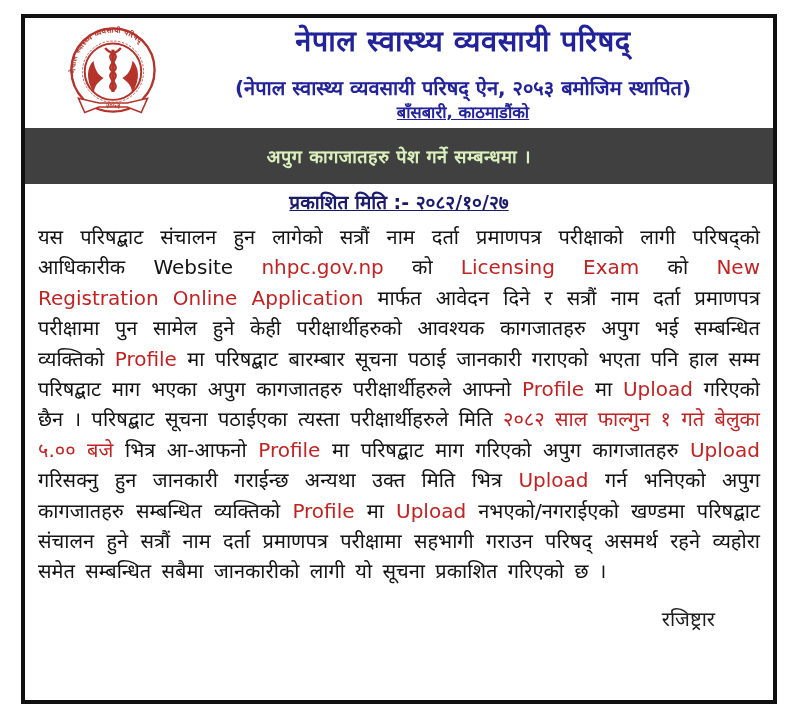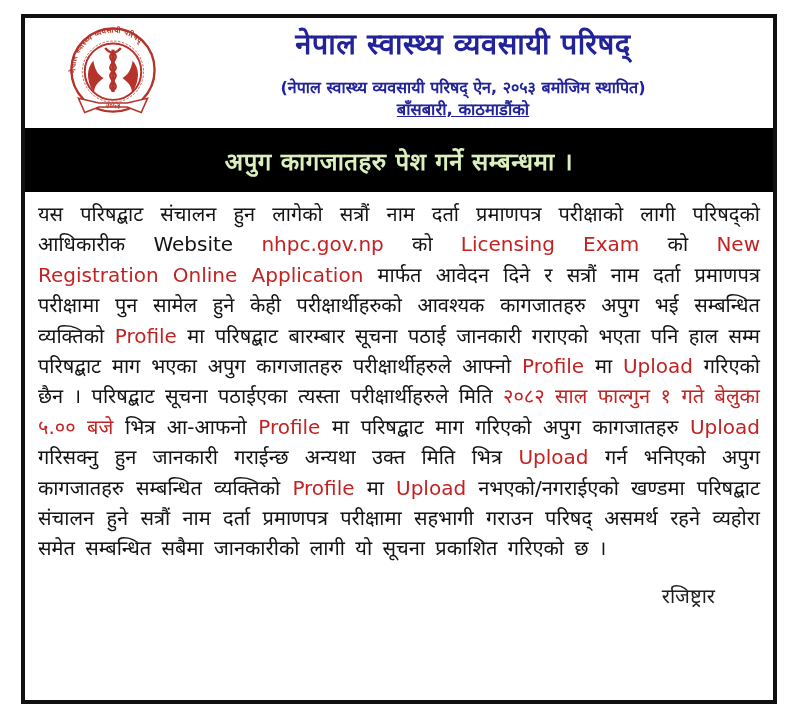--- a/index.html
+++ b/index.html
@@ -38,38 +38,38 @@
     text-align: center;
     color: #22229b;
     line-height: 1.15;
   }
   .org-name {
     font-size: 29px;
     font-weight: bold;
     letter-spacing: 0.5px;
   }
   .est-line {
-    font-size: 16px;
+    font-size: 20px;
     font-weight: bold;
     margin-top: 18px;
   }
   .addr-line {
     font-size: 16.5px;
     font-weight: bold;
     margin-top: 4px;
     text-decoration: underline;
   }
   .subject-bar {
-    background: #000000;
+    background: #404040;
     color: #dcf0bd;
-    height: 64px;
+    height: 56px;
     display: flex;
     align-items: center;
     justify-content: center;
-    font-size: 24px;
+    font-size: 18px;
     font-weight: bold;
     letter-spacing: 0.5px;
   }
   .pub-date {
     text-align: center;
     color: #1b1b6e;
     font-weight: bold;
     font-size: 19px;
     text-decoration: underline;
     margin-top: 5px;
@@ -131,18 +131,19 @@
       <div class="org-name">नेपाल स्वास्थ्य व्यवसायी परिषद्</div>
       <div class="est-line">(नेपाल स्वास्थ्य व्यवसायी परिषद् ऐन, २०५३ बमोजिम स्थापित)</div>
       <div class="addr-line">बाँसबारी, काठमाडौंको</div>
     </div>
   </div>
 
   <div class="subject-bar">
     <span>अपुग कागजातहरु पेश गर्ने सम्बन्धमा ।</span>
   </div>
 
+  <div class="pub-date">प्रकाशित मिति :- २०८२/१०/२७</div>
 
   <div class="notice-body"><span>यस परिषद्बाट संचालन हुन लागेको सत्रौं नाम दर्ता प्रमाणपत्र परीक्षाको लागी परिषद्को आधिकारीक Website </span><span class="hl">nhpc.gov.np</span><span> को </span><span class="hl">Licensing Exam</span><span> को </span><span class="hl">New Registration Online Application</span><span> मार्फत आवेदन दिने र सत्रौं नाम दर्ता प्रमाणपत्र परीक्षामा पुन सामेल हुने केही परीक्षार्थीहरुको आवश्यक कागजातहरु अपुग भई सम्बन्धित व्यक्तिको </span><span class="hl">Profile</span><span> मा परिषद्बाट बारम्बार सूचना पठाई जानकारी गराएको भएता पनि हाल सम्म परिषद्बाट माग भएका अपुग कागजातहरु परीक्षार्थीहरुले आफ्नो </span><span class="hl">Profile</span><span> मा </span><span class="hl">Upload</span><span> गरिएको छैन । परिषद्बाट सूचना पठाईएका त्यस्ता परीक्षार्थीहरुले मिति </span><span class="hl">२०८२ साल फाल्गुन १ गते बेलुका ५.०० बजे</span><span> भित्र आ-आफनो </span><span class="hl">Profile</span><span> मा परिषद्बाट माग गरिएको अपुग कागजातहरु </span><span class="hl">Upload</span><span> गरिसक्नु हुन जानकारी गराईन्छ अन्यथा उक्त मिति भित्र </span><span class="hl">Upload</span><span> गर्न भनिएको अपुग कागजातहरु सम्बन्धित व्यक्तिको </span><span class="hl">Profile</span><span> मा </span><span class="hl">Upload</span><span> नभएको/नगराईएको खण्डमा परिषद्बाट संचालन हुने सत्रौं नाम दर्ता प्रमाणपत्र परीक्षामा सहभागी गराउन परिषद् असमर्थ रहने व्यहोरा समेत सम्बन्धित सबैमा जानकारीको लागी यो सूचना प्रकाशित गरिएको छ ।</span></div>
 
   <div class="signature">रजिष्ट्रार</div>
 
 </div>
 
 </body></html>

